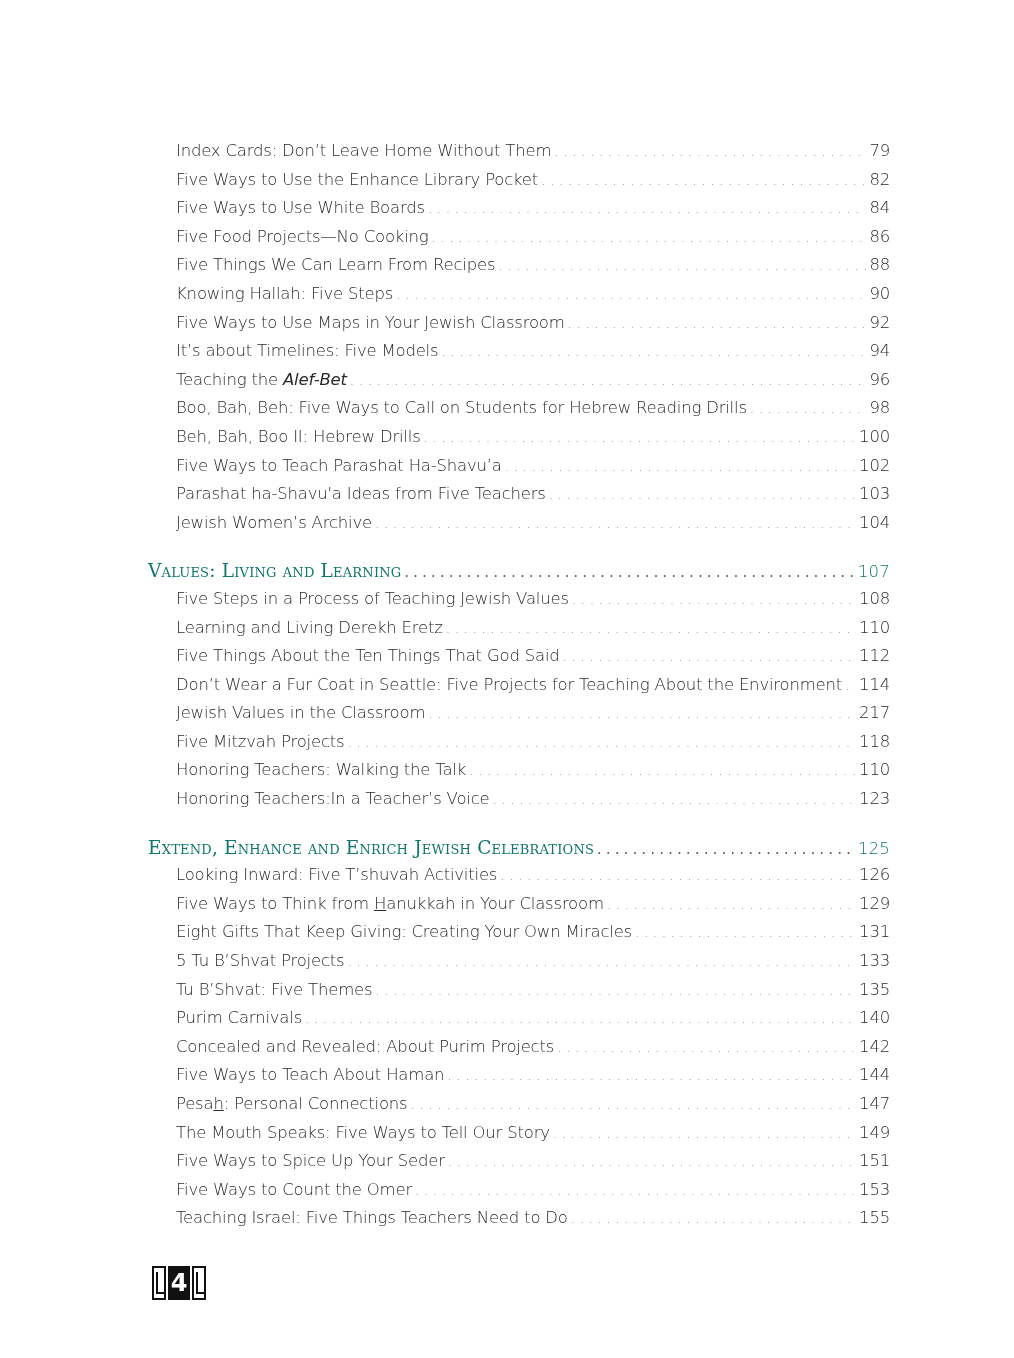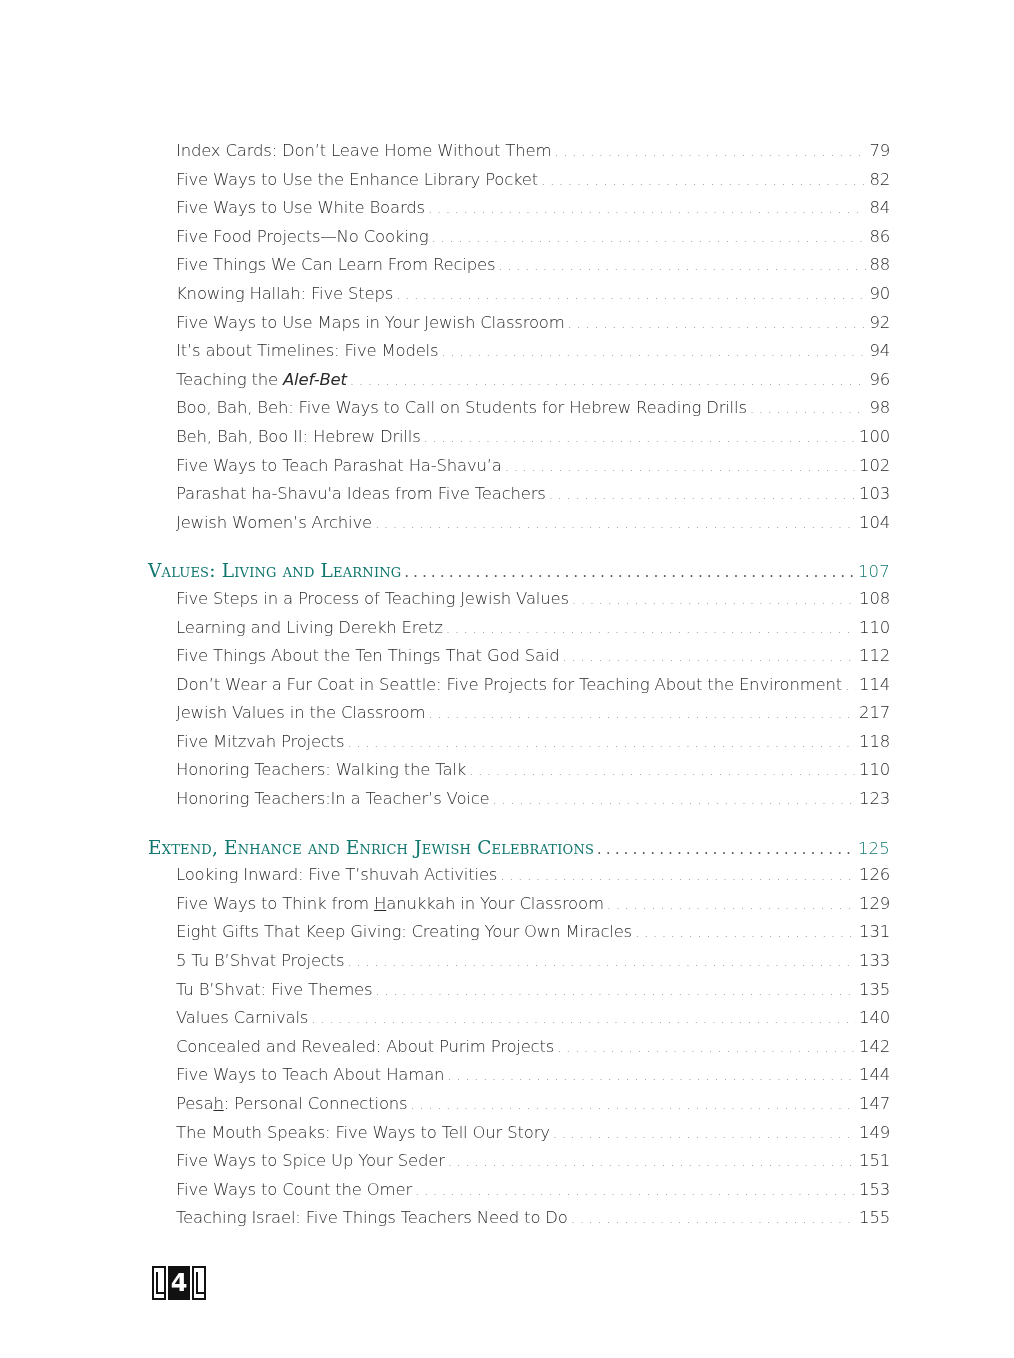--- a/index.html
+++ b/index.html
@@ -178,21 +178,21 @@
         <span class="title">5 Tu B’Shvat Projects</span>
         <span class="leader"></span>
         <span class="page">133</span>
       </div>
     <div class="row entry">
         <span class="title">Tu B’Shvat: Five Themes</span>
         <span class="leader"></span>
         <span class="page">135</span>
       </div>
     <div class="row entry">
-        <span class="title">Values Carnivals</span>
+        <span class="title">Purim Carnivals</span>
         <span class="leader"></span>
         <span class="page">140</span>
       </div>
     <div class="row entry">
         <span class="title">Concealed and Revealed: About Purim Projects</span>
         <span class="leader"></span>
         <span class="page">142</span>
       </div>
     <div class="row entry">
         <span class="title">Five Ways to Teach About Haman</span>

